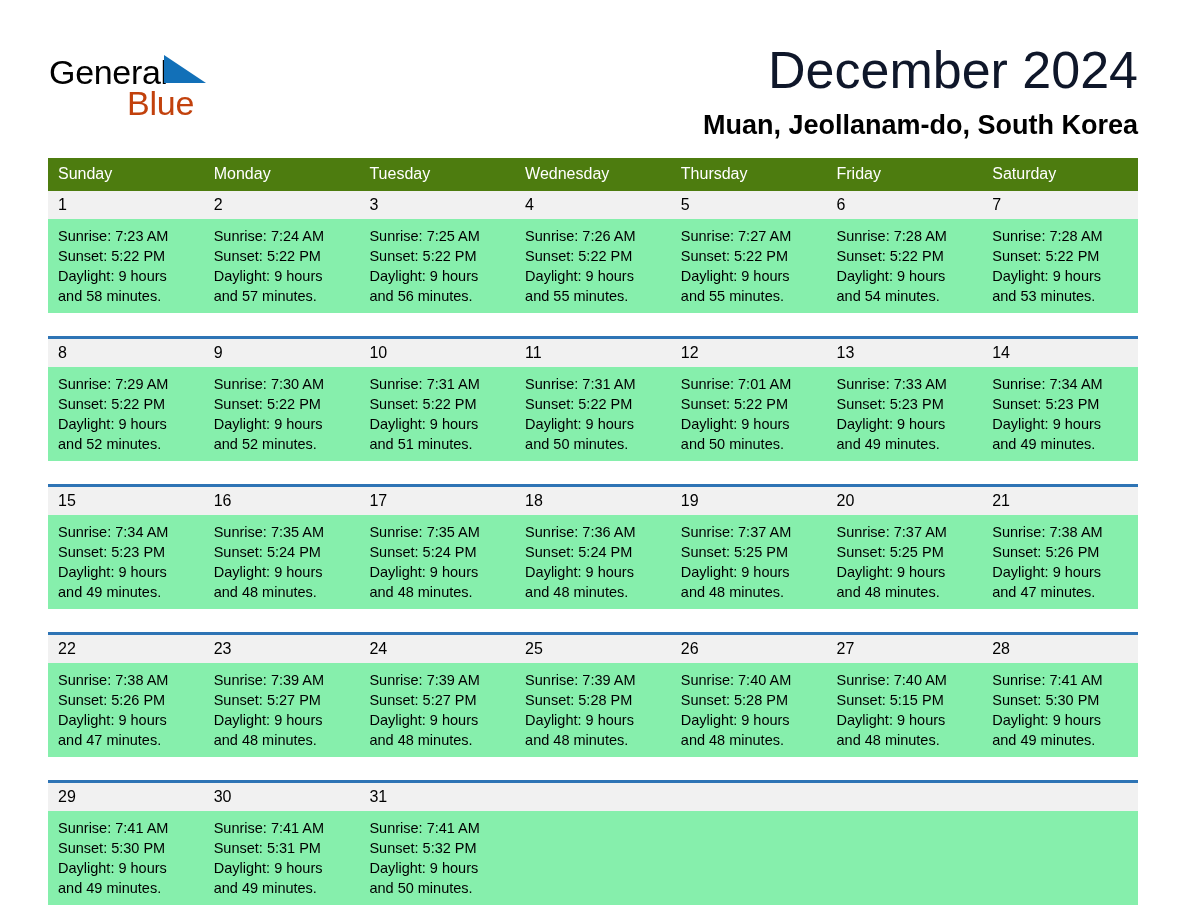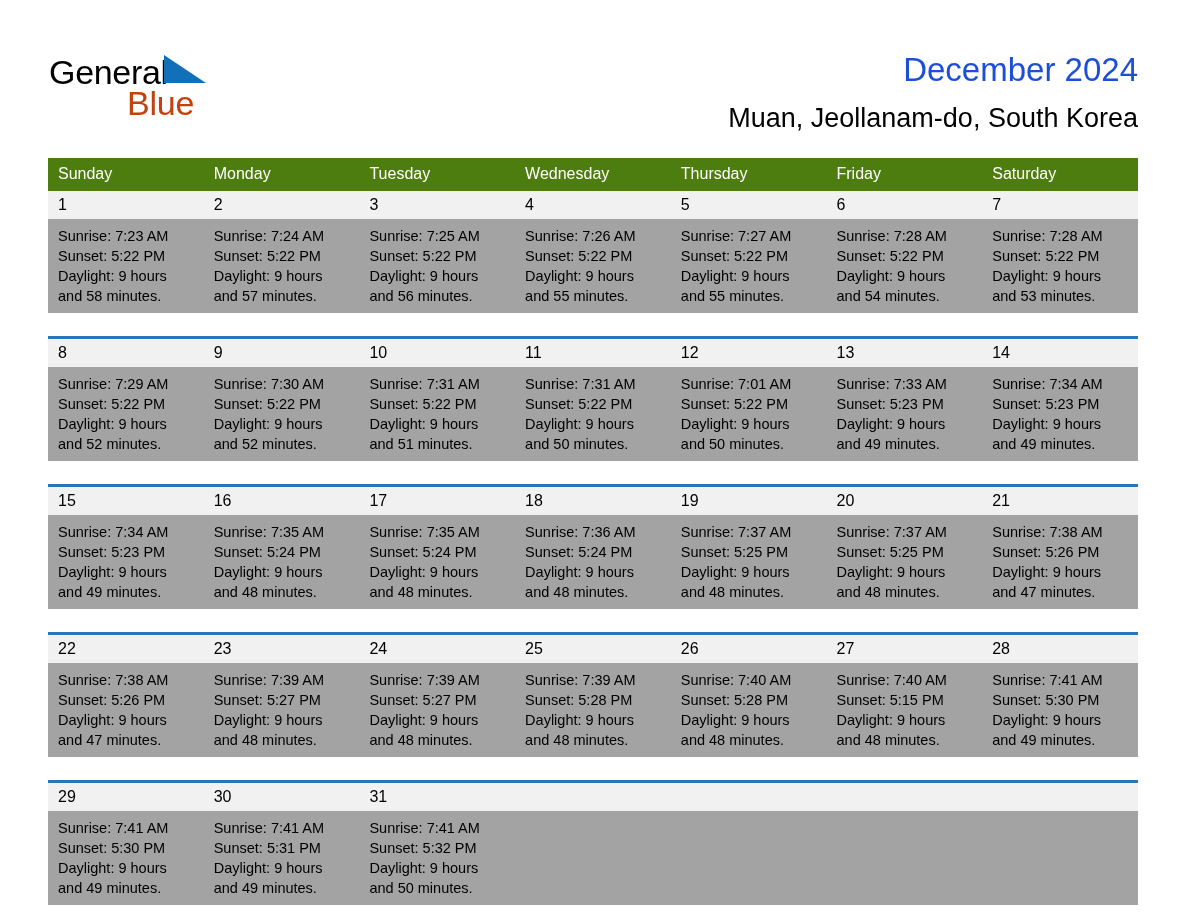--- a/index.html
+++ b/index.html
@@ -72,32 +72,32 @@
     letter-spacing: -0.2px;
   }
 
   .title-wrap {
     position: absolute;
     right: 0;
     top: 0;
     text-align: right;
   }
   .cal-title {
-    font-size: 33px;
+    font-size: 52px;
     line-height: 52px;
-    color: #1d4ed8;
+    color: #0f172a;
     font-weight: 400;
     white-space: nowrap;
   }
   .cal-subtitle {
     font-size: 27px;
     line-height: 34px;
-    margin-top: 5px;
+    margin-top: 12px;
     color: #000000;
-    font-weight: 400;
+    font-weight: 700;
     white-space: nowrap;
   }
 
   
   .calendar {
     position: absolute;
     left: 48px;
     top: 158px;
     width: 1090px;
   }
@@ -141,21 +141,21 @@
   tr.daynum-row td {
     background: #f1f1f1;
     font-size: 16px;
     color: #000000;
     padding: 5px 0 5px 10px;
     height: 18px;
     vertical-align: top;
   }
 
   tr.info-row td {
-    background: #a3a3a3;
+    background: #86efac;
     font-size: 14.5px;
     line-height: 20px;
     color: #000000;
     padding: 7px 6px 2px 10px;
     vertical-align: top;
     height: 85px;
   }
   .info-line { display: block; white-space: nowrap; }
 </style>
 </head>

